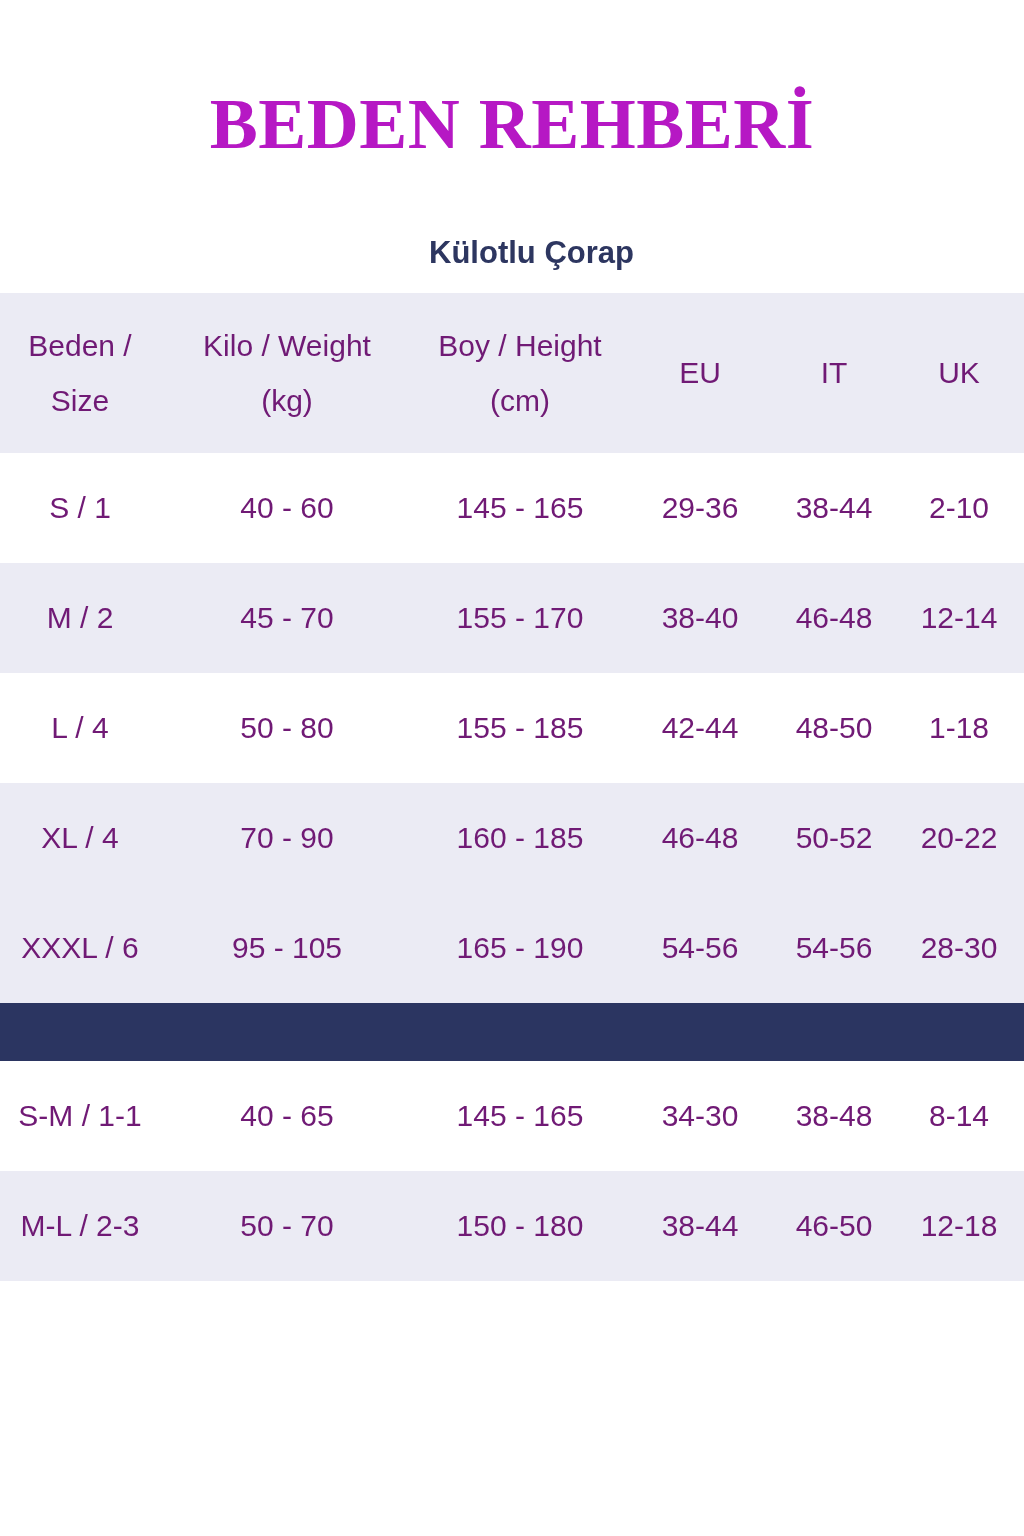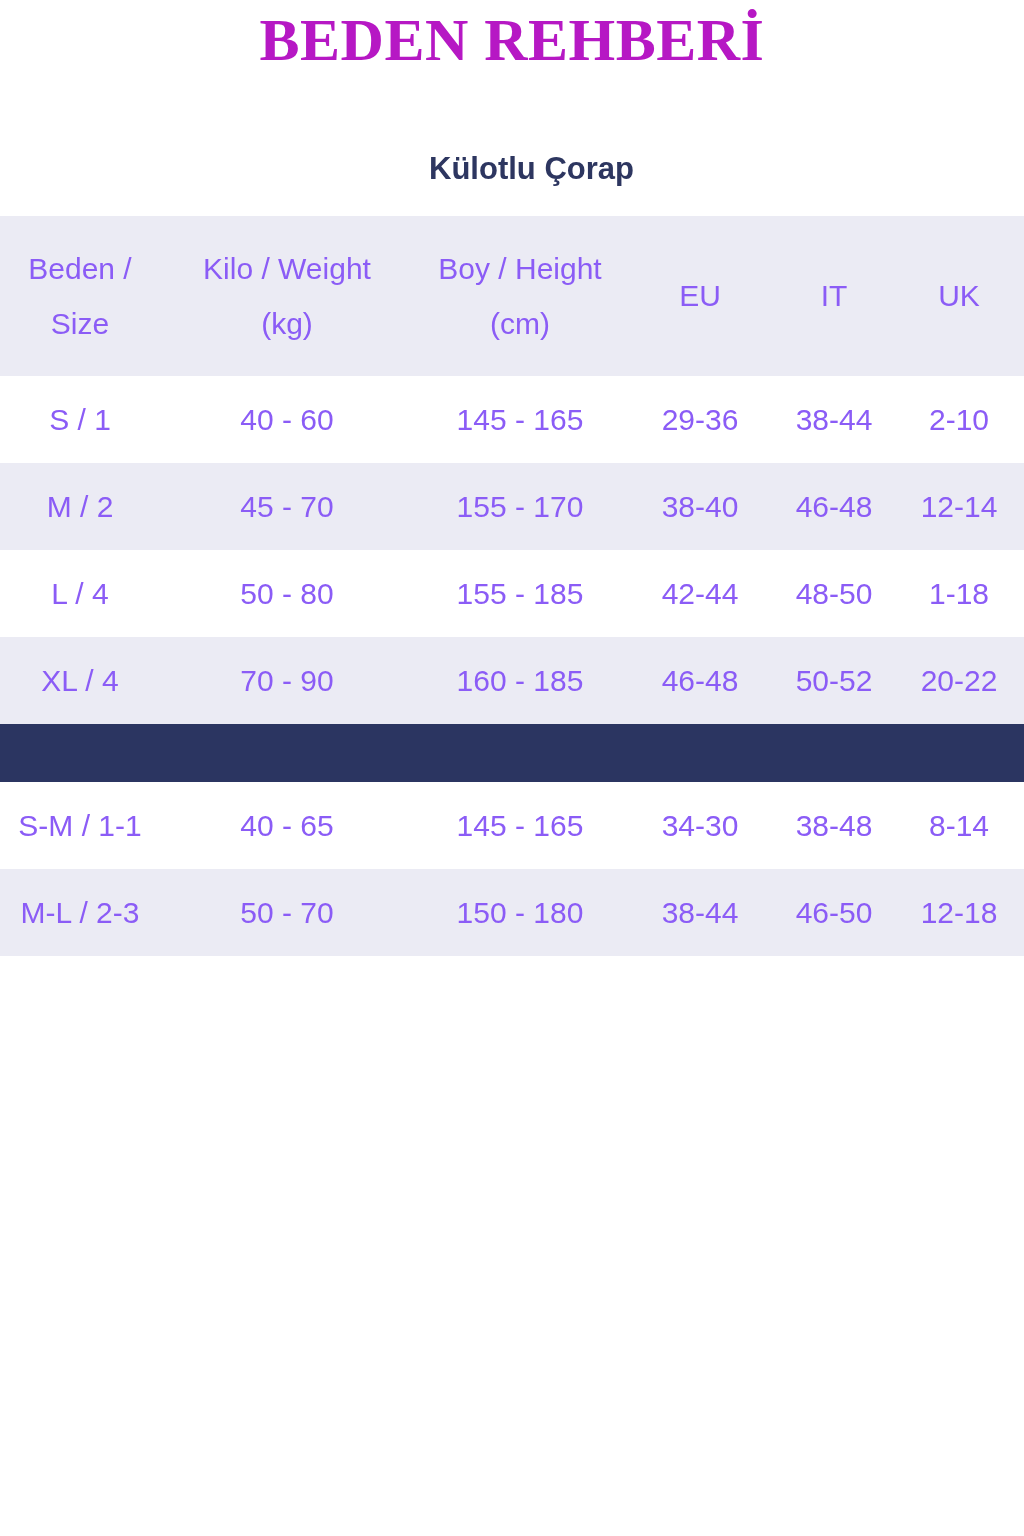--- a/index.html
+++ b/index.html
@@ -5,55 +5,56 @@
   * { margin: 0; padding: 0; box-sizing: border-box; }
   html, body { background: #ffffff; }
   .page {
     width: 1024px;
     height: 1536px;
     overflow: hidden;
     background: #ffffff;
     font-family: "Liberation Sans", sans-serif;
   }
   .title {
+    padding-top: 84px;
     text-align: center;
     font-family: "Liberation Serif", serif;
     font-weight: bold;
-    font-size: 60px;
+    font-size: 72px;
     line-height: 80px;
     letter-spacing: 0.5px;
     color: #b618c4;
   }
   .subtitle {
     margin-top: 72px;
     text-align: center;
     font-weight: bold;
     font-size: 31px;
     line-height: 34px;
     color: #2d3660;
     padding-left: 39px;
   }
   table.size-table {
     width: 1024px;
-    margin-top: 30px;
+    margin-top: 23px;
     border-collapse: collapse;
     table-layout: fixed;
-    color: #8b5cf6;
+    color: #701a75;
     font-size: 30px;
   }
   table.size-table th {
     height: 160px;
     background: #ebebf4;
     font-weight: normal;
     text-align: center;
     vertical-align: middle;
   }
   .h-line { line-height: 55px; }
   table.size-table td {
-    height: 87px;
+    height: 110px;
     text-align: center;
     vertical-align: middle;
     background: #ffffff;
   }
   tr.alt td { background: #ebebf4; }
   tr.separator-row td {
     height: 58px;
     background: #2b3561;
   }
 </style>
@@ -120,20 +121,28 @@
           <td>1-18</td>
         </tr>
         <tr class="alt">
           <td>XL / 4</td>
           <td>70 - 90</td>
           <td>160 - 185</td>
           <td>46-48</td>
           <td>50-52</td>
           <td>20-22</td>
         </tr>
+        <tr class="alt">
+          <td>XXXL / 6</td>
+          <td>95 - 105</td>
+          <td>165 - 190</td>
+          <td>54-56</td>
+          <td>54-56</td>
+          <td>28-30</td>
+        </tr>
       </tbody>
     <tbody>
       <tr class="separator-row">
         <td colspan="6"></td>
       </tr>
     </tbody>
     <tbody>
         <tr class="">
           <td>S-M / 1-1</td>
           <td>40 - 65</td>

